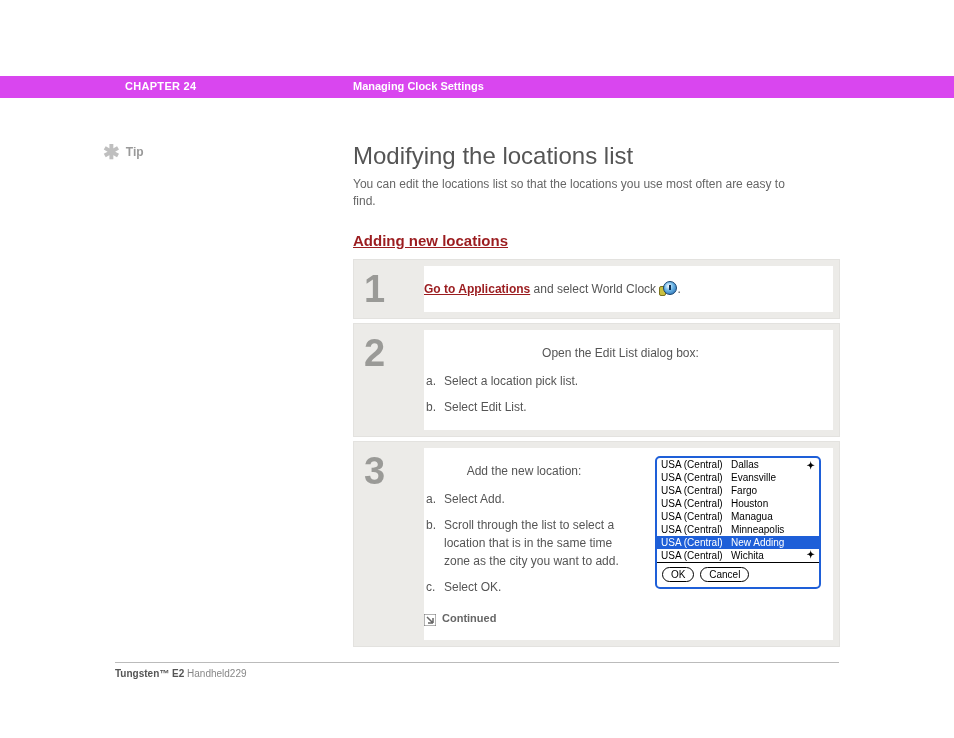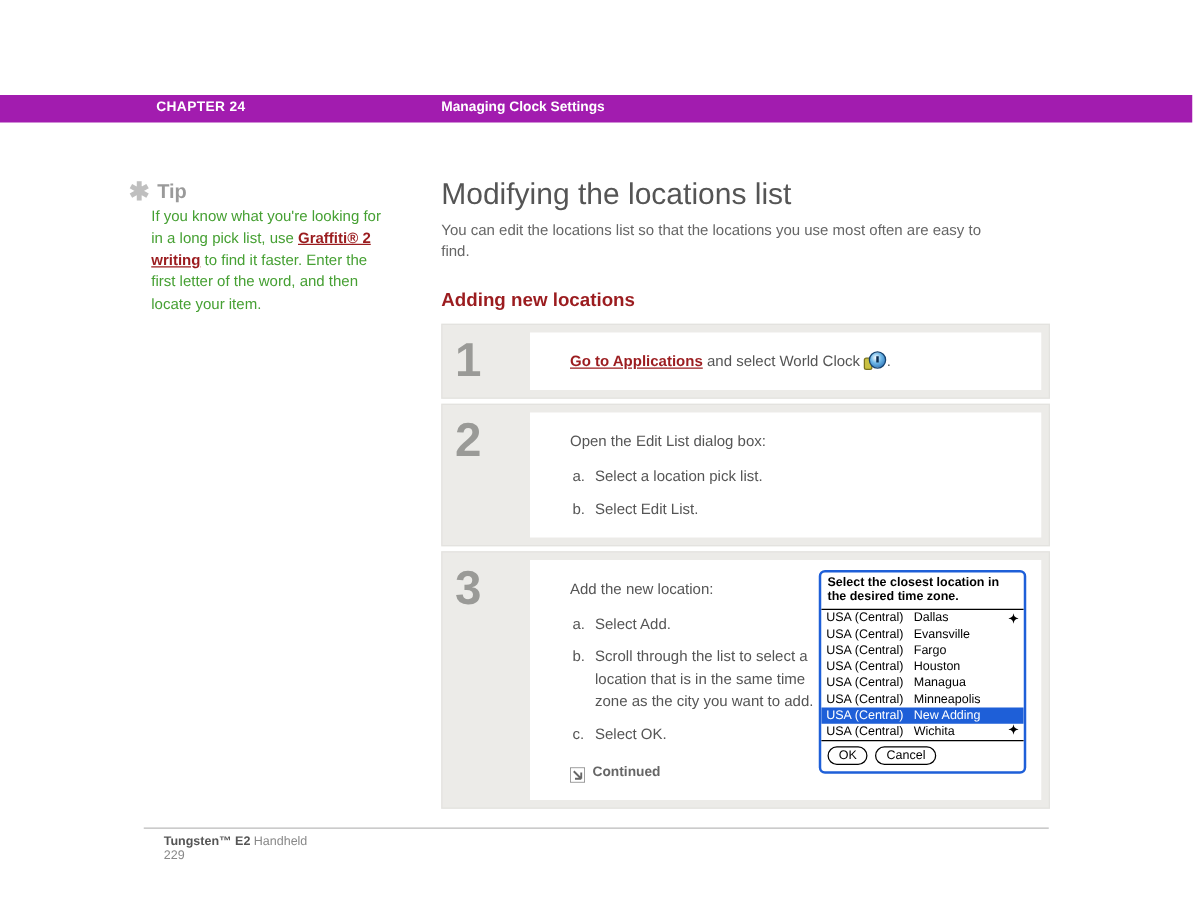--- a/index.html
+++ b/index.html
@@ -10,21 +10,21 @@
     font-family: "Helvetica Neue", Arial, sans-serif;
     color: #333;
     position: relative;
   }
   .chapter-bar {
     position: absolute;
     top: 76px;
     left: 0;
     right: 0;
     height: 22px;
-    background: #a21caf;
+    background: #d946ef;
   }
   .chapter-bar .chapter-label {
     position: absolute;
     left: 125px;
     top: 4px;
     color: #fff;
     font-size: 11px;
     font-weight: bold;
     letter-spacing: 0.3px;
   }
@@ -46,21 +46,21 @@
   .tip-row { display: flex; align-items: center; }
   .asterisk {
     color: #bfbfbf;
     font-size: 20px;
     font-weight: bold;
     margin-right: 6px;
     line-height: 14px;
   }
   .tip-label {
     color: #9a9a9a;
-    font-size: 16px;
+    font-size: 12px;
     font-weight: bold;
   }
   .tip-body {
     margin-left: 18px;
     color: #46a033;
     font-size: 12px;
     line-height: 1.45;
     margin-top: 2px;
   }
   .tip-body .link-red {
@@ -85,20 +85,21 @@
     font-size: 12px;
     color: #666;
     line-height: 1.4;
     margin-bottom: 22px;
   }
   .h2 {
     font-size: 15px;
     font-weight: bold;
     color: #9b1c1f;
     margin-bottom: 10px;
+    text-decoration: underline;
   }
 
   .steps {
     width: 487px;
   }
   .step {
     display: flex;
     background: #ecebe8;
     margin-bottom: 4px;
     border: 1px solid #e3e2df;
@@ -111,32 +112,32 @@
     font-size: 38px;
     font-weight: 800;
     color: #9a9a97;
     font-family: Arial, sans-serif;
     line-height: 1;
   }
   .step-body {
     flex: 1;
     background: #fff;
     margin: 6px 6px 6px 0;
-    padding: 14px 16px 14px 32px;
+    padding: 14px 16px 14px 0;
     font-size: 12px;
     color: #555;
     line-height: 1.5;
     position: relative;
   }
   .step-body .link-red {
     color: #9b1c1f;
     font-weight: bold;
     text-decoration: underline;
   }
-  .step-body p { margin-bottom: 10px; }
+  .step-body p { margin-bottom: 10px; text-align: center; }
   .step-body p:last-child { margin-bottom: 0; }
   .sublist { margin-left: 2px; }
   .sublist .sub { display: flex; margin-bottom: 8px; }
   .sublist .sub:last-child { margin-bottom: 0; }
   .sublist .letter { width: 18px; flex-shrink: 0; }
   .sublist .txt { flex: 1; }
 
   .clock-icon {
     display: inline-block;
     width: 18px; height: 14px;
@@ -267,46 +268,42 @@
 
   .footer-line {
     position: absolute;
     left: 115px;
     right: 115px;
     top: 662px;
     border-top: 1px solid #bbb;
   }
   .footer {
     position: absolute;
-    left: 131px;
+    left: 115px;
     right: 115px;
     top: 668px;
     display: flex;
     justify-content: flex-start;
     font-size: 10px;
     color: #888;
-    flex-direction: column;
   }
   .footer .prod b { color: #555; font-weight: bold; }
 </style>
 </head>
 <body>
 
 <div class="chapter-bar">
   <span class="chapter-label">CHAPTER 24</span>
   <span class="chapter-title">Managing Clock Settings</span>
 </div>
 
 <div class="sidebar">
   <div class="tip-row">
     <span class="asterisk">✱</span>
     <span class="tip-label">Tip</span>
-  </div>
-  <div class="tip-body">
-    <span>If you know what you're looking for in a long pick list, use </span><a class="link-red">Graffiti® 2 writing</a><span> to find it faster. Enter the first letter of the word, and then locate your item.</span>
   </div>
 </div>
 
 <div class="main">
   <div class="h1">Modifying the locations list</div>
   <div class="intro">You can edit the locations list so that the locations you use most often are easy to find.</div>
   <div class="h2">Adding new locations</div>
 
   <div class="steps">
 
@@ -362,21 +359,20 @@
           <div class="continued-row">
             <svg class="arrow-icon" viewBox="0 0 12 12">
                 <rect x="0" y="0" width="12" height="12" fill="none" stroke="#666" stroke-width="1"></rect>
                 <path d="M3 3 L9 9 M9 9 L9 4 M9 9 L4 9" stroke="#666" stroke-width="1.5" fill="none"></path>
               </svg>
             <span>Continued</span>
           </div>
         </div>
 
         <div class="loc-panel">
-          <div class="loc-instr">Select the closest location in the desired time zone.</div>
           <div class="loc-list">
             <span class="loc-scroll-up">✦</span>
             <div class="loc-row">
                 <span class="zone">USA (Central)</span>
                 <span class="city">Dallas</span>
               </div>
             <div class="loc-row">
                 <span class="zone">USA (Central)</span>
                 <span class="city">Evansville</span>
               </div>

